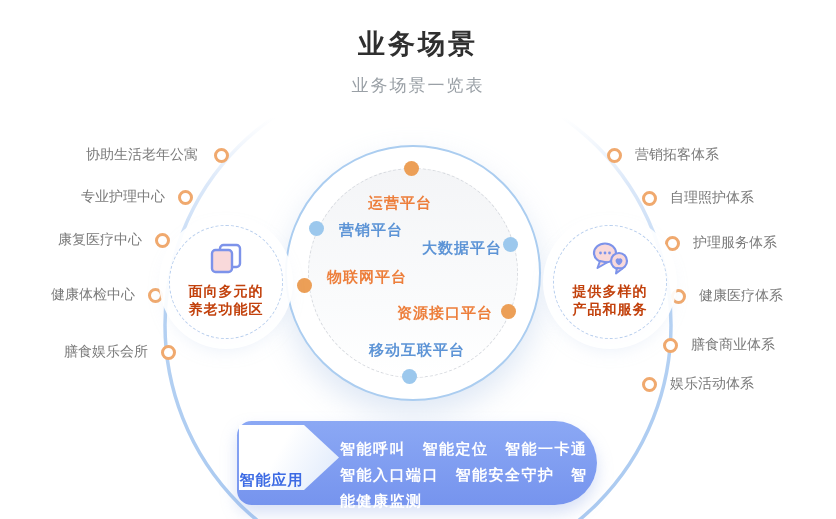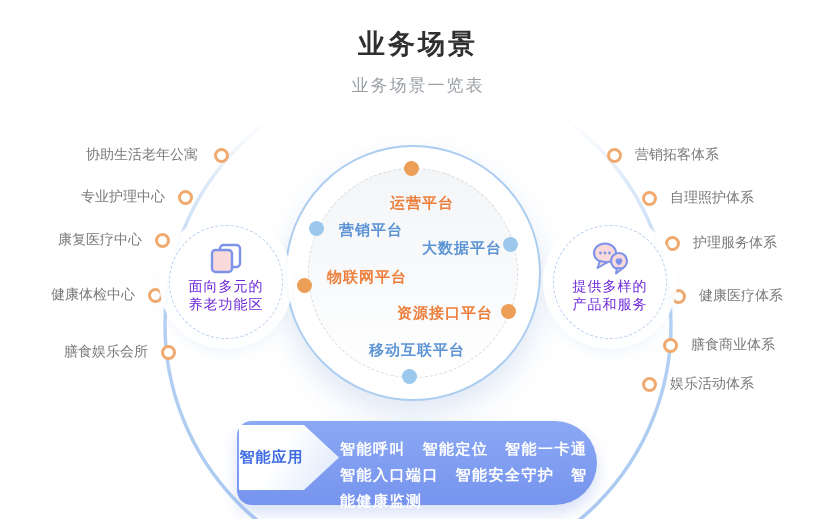--- a/index.html
+++ b/index.html
@@ -42,45 +42,45 @@
   .dot.blue { background:#9cc8ed; }
   .d0 { left:404px; top:161px; }
   .d1 { left:309px; top:221px; }
   .d2 { left:503px; top:237px; }
   .d3 { left:297px; top:278px; }
   .d4 { left:501px; top:304px; }
   .d5 { left:402px; top:369px; }
   .plat { position:absolute; z-index:4; font-size:15px; font-weight:bold; letter-spacing:1px; white-space:nowrap; }
   .plat.orange { color:#ed7f3c; }
   .plat.blue { color:#5d94d6; }
-  .p0 { left:390px; top:194px; }
+  .p0 { left:368px; top:194px; }
   .p1 { left:339px; top:221px; }
   .p2 { left:422px; top:239px; }
   .p3 { left:327px; top:268px; }
   .p4 { left:397px; top:304px; }
   .p5 { left:369px; top:341px; }
 
   
   .badge { position:absolute; width:114px; height:114px; border:1.5px dashed #b9cfee; border-radius:50%;
            background:#fff; z-index:5; display:flex; flex-direction:column; align-items:center;
            padding-top:15px; box-shadow:0 0 0 10px rgba(255,255,255,.92), 0 8px 20px rgba(175,198,232,.35); }
   .badge-left { left:169px; top:225px; }
   .badge-right { left:553px; top:225px; }
-  .badge-text { text-align:center; font-size:14px; font-weight:normal;
-                color:#6d28d9; line-height:18px; letter-spacing:1px; }
+  .badge-text { margin-top:5px; text-align:center; font-size:14px; font-weight:bold;
+                color:#c2410c; line-height:18px; letter-spacing:1px; }
 
   
   .banner { position:absolute; left:237px; top:421px; width:360px; height:84px; z-index:6;
             background:linear-gradient(180deg,#8ba8f4 0%,#7694ee 100%);
             border-radius:16px 46px 46px 16px;
             box-shadow:0 8px 16px rgba(140,165,230,.35); }
   .banner-arrow { position:absolute; left:2px; top:4px; width:100px; height:65px;
             background:linear-gradient(120deg,#ffffff 40%,#dce8fb 100%);
             clip-path:polygon(0 0, 65% 0, 100% 50%, 65% 100%, 0 100%);
-            display:flex; align-items:center; }
+            display:flex; align-items:flex-end; }
   .banner-arrow span { display:block; width:65px; text-align:center; font-size:15px;
             font-weight:bold; color:#3d6be4; letter-spacing:1px; }
   .banner-apps { position:absolute; left:103px; top:15px; width:258px;
             color:#ffffff; font-size:15px; font-weight:bold; line-height:26px; letter-spacing:1.5px; }
 </style>
 </head>
 <body>
 
 <div class="stage">
 

